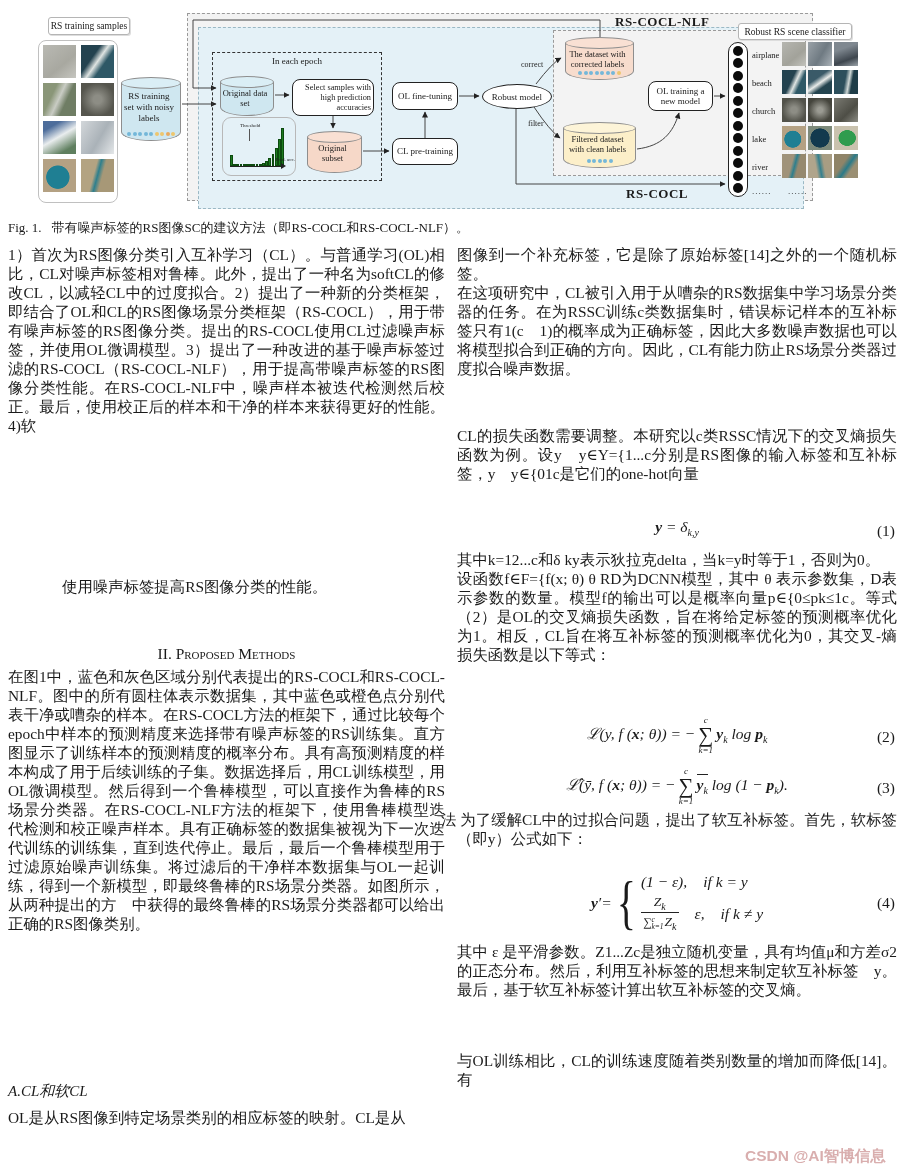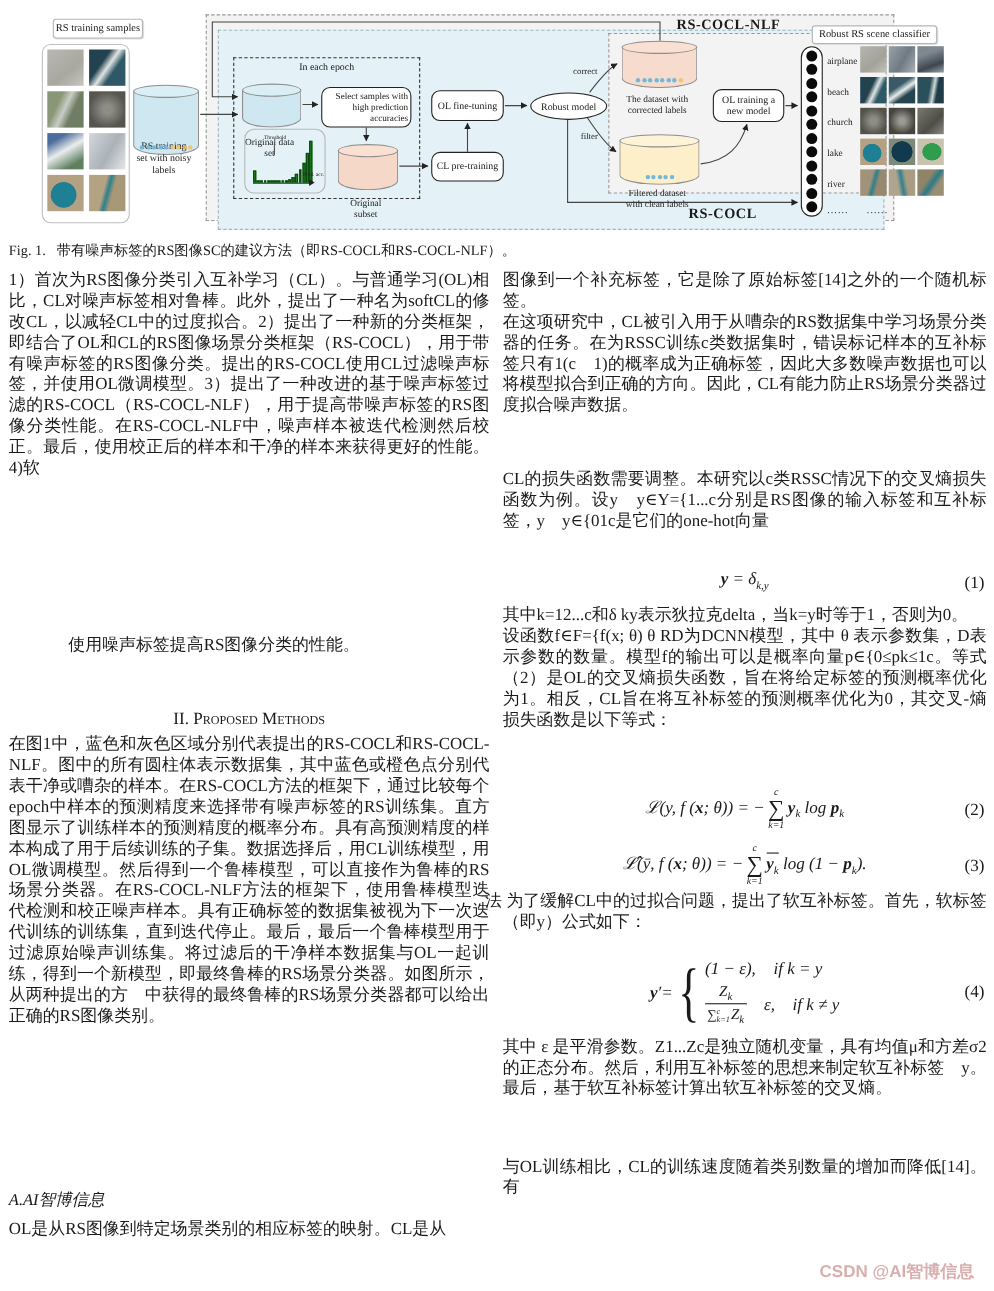--- a/index.html
+++ b/index.html
@@ -23,21 +23,21 @@
 
   .samples-panel{position:absolute;left:38px;top:40px;width:80px;height:163px;border:1px solid #c0c0c0;border-radius:8px;
                  display:grid;grid-template-columns:33px 33px;grid-auto-rows:33px;gap:5px;padding:4px;box-sizing:border-box;justify-content:center;align-content:start;}
   .tile{width:33px;height:33px;background:#bbb;}
 
   
   .cyl{position:absolute;}
   .cyl-top{position:absolute;left:0;right:0;top:0;height:12px;border:1px solid #8e8e8e;border-radius:50%;box-sizing:border-box;}
   .cyl-body{position:absolute;left:0;right:0;top:6px;bottom:0;border:1px solid #8e8e8e;border-top:none;
             border-radius:0 0 50% 50% / 0 0 9px 9px;box-sizing:border-box;}
-  .cyl-label{position:absolute;left:2px;right:6px;top:13px;text-align:center;font-size:8.5px;line-height:9.5px;margin-top:36px;}
+  .cyl-label{position:absolute;left:2px;right:6px;top:13px;text-align:center;font-size:8.5px;line-height:9.5px;}
   .cyl-dots{position:absolute;left:0;right:0;bottom:5px;display:flex;justify-content:center;gap:1.5px;}
   .cyl-dots .dot{width:4px;height:4px;border-radius:50%;display:inline-block;}
   .cyl.c-blue .cyl-top{background:#daeef5;} .cyl.c-blue .cyl-body{background:#cfe7f0;}
   .cyl.c-peach .cyl-top{background:#f9e0d3;} .cyl.c-peach .cyl-body{background:#f6d8c8;}
   .cyl.c-pink .cyl-top{background:#f9e0d3;} .cyl.c-pink .cyl-body{background:#f7dccd;}
   .cyl.c-yellow .cyl-top{background:#fdf4d8;} .cyl.c-yellow .cyl-body{background:#fcefc9;}
   .noisy-cyl{left:121px;top:77px;width:60px;height:64px;}
   .noisy-cyl .cyl-label{top:14px;font-size:9px;line-height:11px;}
   .orig-cyl{left:220px;top:76px;width:54px;height:40px;}
   .subset-cyl{left:307px;top:131px;width:55px;height:42px;}
@@ -309,21 +309,21 @@
 
 <div class="caption">
   <span class="tag">Fig. 1.</span><span>带有噪声标签的RS图像SC的建议方法（即RS-COCL和RS-COCL-NLF）。</span>
 </div>
 
 <div class="col col-left">
   <p>1）首次为RS图像分类引入互补学习（CL）。与普通学习(OL)相比，CL对噪声标签相对鲁棒。此外，提出了一种名为softCL的修改CL，以减轻CL中的过度拟合。2）提出了一种新的分类框架，即结合了OL和CL的RS图像场景分类框架（RS-COCL），用于带有噪声标签的RS图像分类。提出的RS-COCL使用CL过滤噪声标签，并使用OL微调模型。3）提出了一种改进的基于噪声标签过滤的RS-COCL（RS-COCL-NLF），用于提高带噪声标签的RS图像分类性能。在RS-COCL-NLF中，噪声样本被迭代检测然后校正。最后，使用校正后的样本和干净的样本来获得更好的性能。4)软</p>
   <p class="p-indent" style="margin-top:142px">使用噪声标签提高RS图像分类的性能。</p>
   <p class="sec-heading" style="margin-top:48px">II. Proposed Methods</p>
   <p style="margin-top:4px">在图1中，蓝色和灰色区域分别代表提出的RS-COCL和RS-COCL-NLF。图中的所有圆柱体表示数据集，其中蓝色或橙色点分别代表干净或嘈杂的样本。在RS-COCL方法的框架下，通过比较每个epoch中样本的预测精度来选择带有噪声标签的RS训练集。直方图显示了训练样本的预测精度的概率分布。具有高预测精度的样本构成了用于后续训练的子集。数据选择后，用CL训练模型，用OL微调模型。然后得到一个鲁棒模型，可以直接作为鲁棒的RS场景分类器。在RS-COCL-NLF方法的框架下，使用鲁棒模型迭代检测和校正噪声样本。具有正确标签的数据集被视为下一次迭代训练的训练集，直到迭代停止。最后，最后一个鲁棒模型用于过滤原始噪声训练集。将过滤后的干净样本数据集与OL一起训练，得到一个新模型，即最终鲁棒的RS场景分类器。如图所示，从两种提出的方　中获得的最终鲁棒的RS场景分类器都可以给出正确的RS图像类别。</p>
-  <p class="sub-heading" style="margin-top:149px">A.AI智博信息</p>
+  <p class="sub-heading" style="margin-top:149px">A.CL和软CL</p>
   <p style="margin-top:7px">OL是从RS图像到特定场景类别的相应标签的映射。CL是从</p>
 </div>
 
 <div class="col col-right">
   <p>图像到一个补充标签，它是除了原始标签[14]之外的一个随机标签。</p>
   <p>在这项研究中，CL被引入用于从嘈杂的RS数据集中学习场景分类器的任务。在为RSSC训练c类数据集时，错误标记样本的互补标签只有1(c　1)的概率成为正确标签，因此大多数噪声数据也可以将模型拟合到正确的方向。因此，CL有能力防止RS场景分类器过度拟合噪声数据。</p>
   <p style="margin-top:48px">CL的损失函数需要调整。本研究以c类RSSC情况下的交叉熵损失函数为例。设y　y∈Y={1...c分别是RS图像的输入标签和互补标签，y　y∈{01c是它们的one-hot向量</p>
 
   <div class="eq" style="margin-top:34px">
     <span class="bi">y</span><span> = δ</span><sub>k,y</sub>

